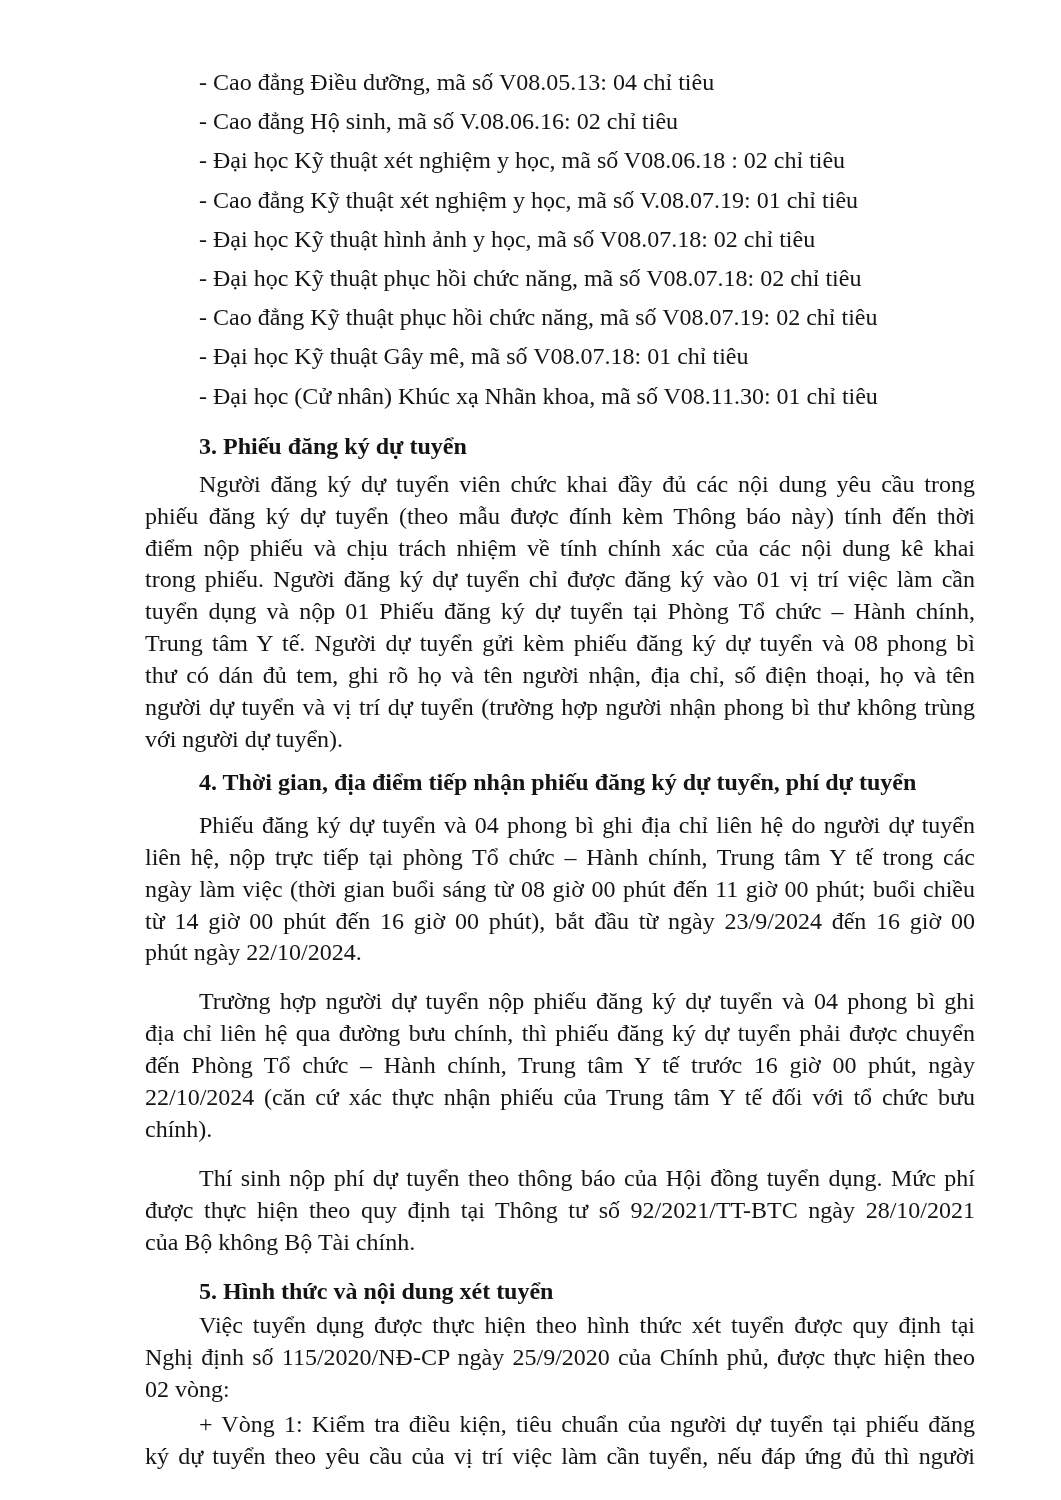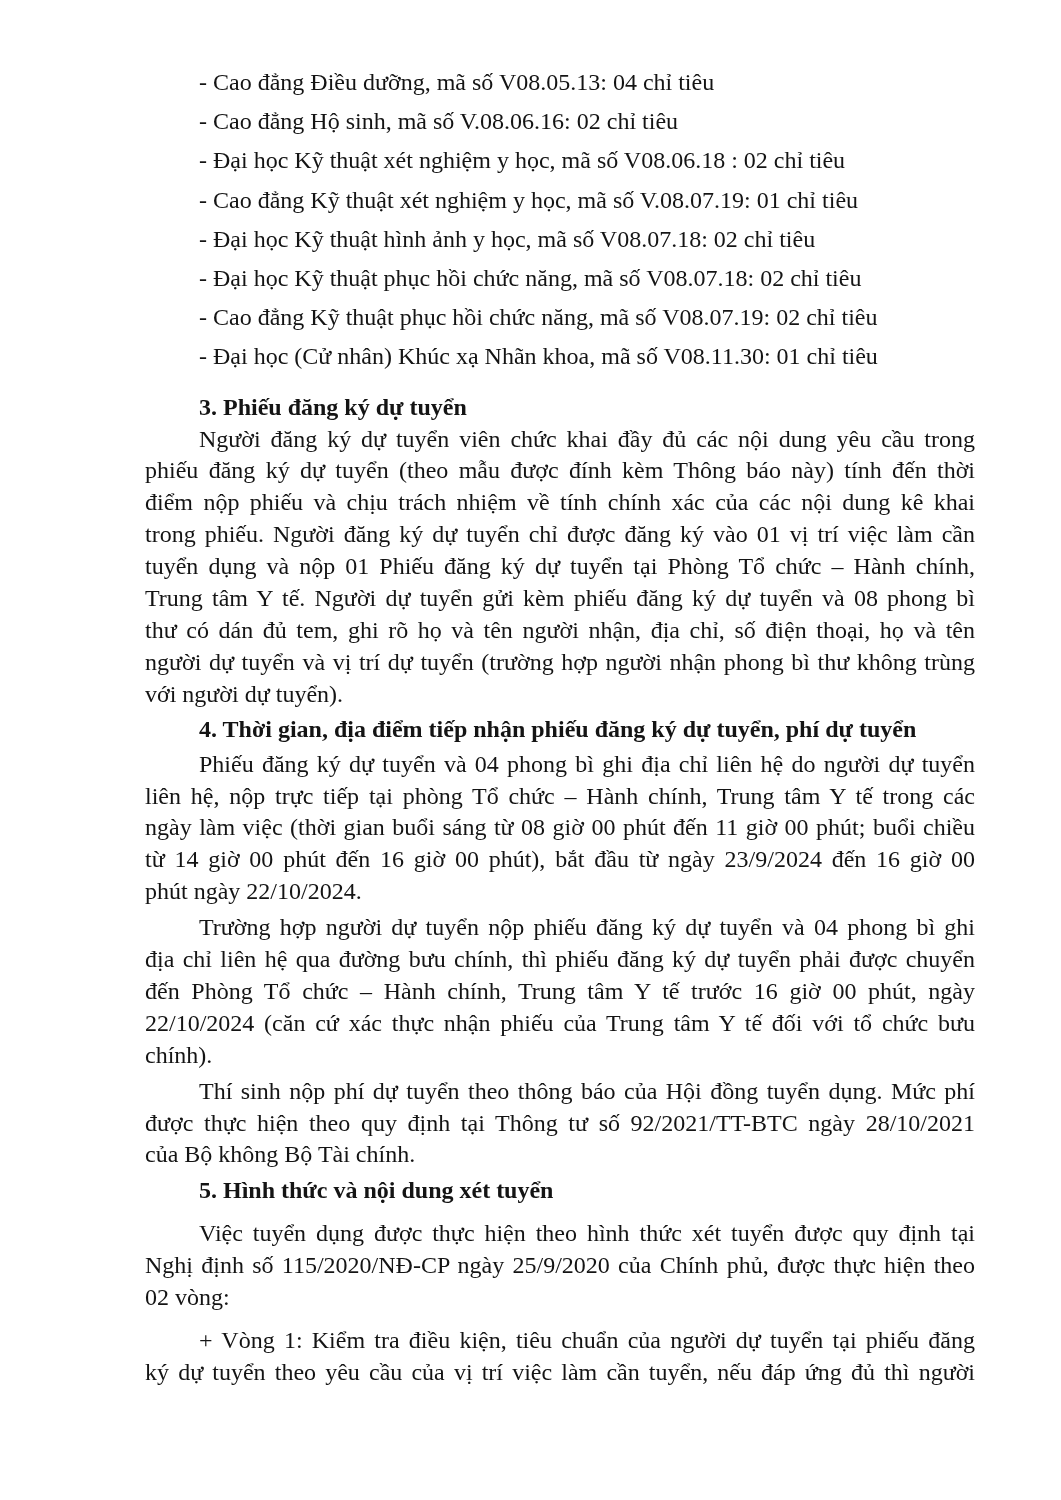--- a/index.html
+++ b/index.html
@@ -30,40 +30,41 @@
     text-indent: 54px;
     white-space: nowrap;
   }
   .para .line {
     line-height: 31.9px;
     text-align: justify;
     text-align-last: justify;
   }
   .para .line.first { text-indent: 54px; }
   .para .line.end { text-align-last: left; }
-  .mt2 { margin-top: 4px; }
-  .mt3 { margin-top: 3px; }
-  .mt4 { margin-top: 11px; }
+  .mt2 { margin-top: 17px; }
+  .mt3 { margin-top: 11px; }
+  .mt4 { margin-top: 3px; }
   .mt5 { margin-top: 15px; }
-  .mt6 { }
+  .mt6 { margin-top: 6px; }
 </style>
 </head>
 <body>
 
 <div class="page">
   <div class="content">
 
     <div class="quota-list">
       <div class="q">- Cao đẳng Điều dưỡng, mã số V08.05.13: 04 chỉ tiêu</div>
       <div class="q">- Cao đẳng Hộ sinh, mã số V.08.06.16: 02 chỉ tiêu</div>
       <div class="q">- Đại học Kỹ thuật xét nghiệm y học, mã số V08.06.18 : 02 chỉ tiêu</div>
       <div class="q">- Cao đẳng Kỹ thuật xét nghiệm y học, mã số V.08.07.19: 01 chỉ tiêu</div>
       <div class="q">- Đại học Kỹ thuật hình ảnh y học, mã số V08.07.18: 02 chỉ tiêu</div>
       <div class="q">- Đại học Kỹ thuật phục hồi chức năng, mã số V08.07.18: 02 chỉ tiêu</div>
       <div class="q">- Cao đẳng Kỹ thuật phục hồi chức năng, mã số V08.07.19: 02 chỉ tiêu</div>
+      <div class="q">- Đại học Kỹ thuật Gây mê, mã số V08.07.18: 01 chỉ tiêu</div>
       <div class="q">- Đại học (Cử nhân) Khúc xạ Nhãn khoa, mã số V08.11.30: 01 chỉ tiêu</div>
     </div>
 
     <div class="heading mt5">3. Phiếu đăng ký dự tuyển</div>
 
     <div class="para mt6">
       <div class="line first">Người đăng ký dự tuyển viên chức khai đầy đủ các nội dung yêu cầu trong</div>
       <div class="line">phiếu đăng ký dự tuyển (theo mẫu được đính kèm Thông báo này) tính đến thời</div>
       <div class="line">điểm nộp phiếu và chịu trách nhiệm về tính chính xác của các nội dung kê khai</div>
       <div class="line">trong phiếu. Người đăng ký dự tuyển chỉ được đăng ký vào 01 vị trí việc làm cần</div>

